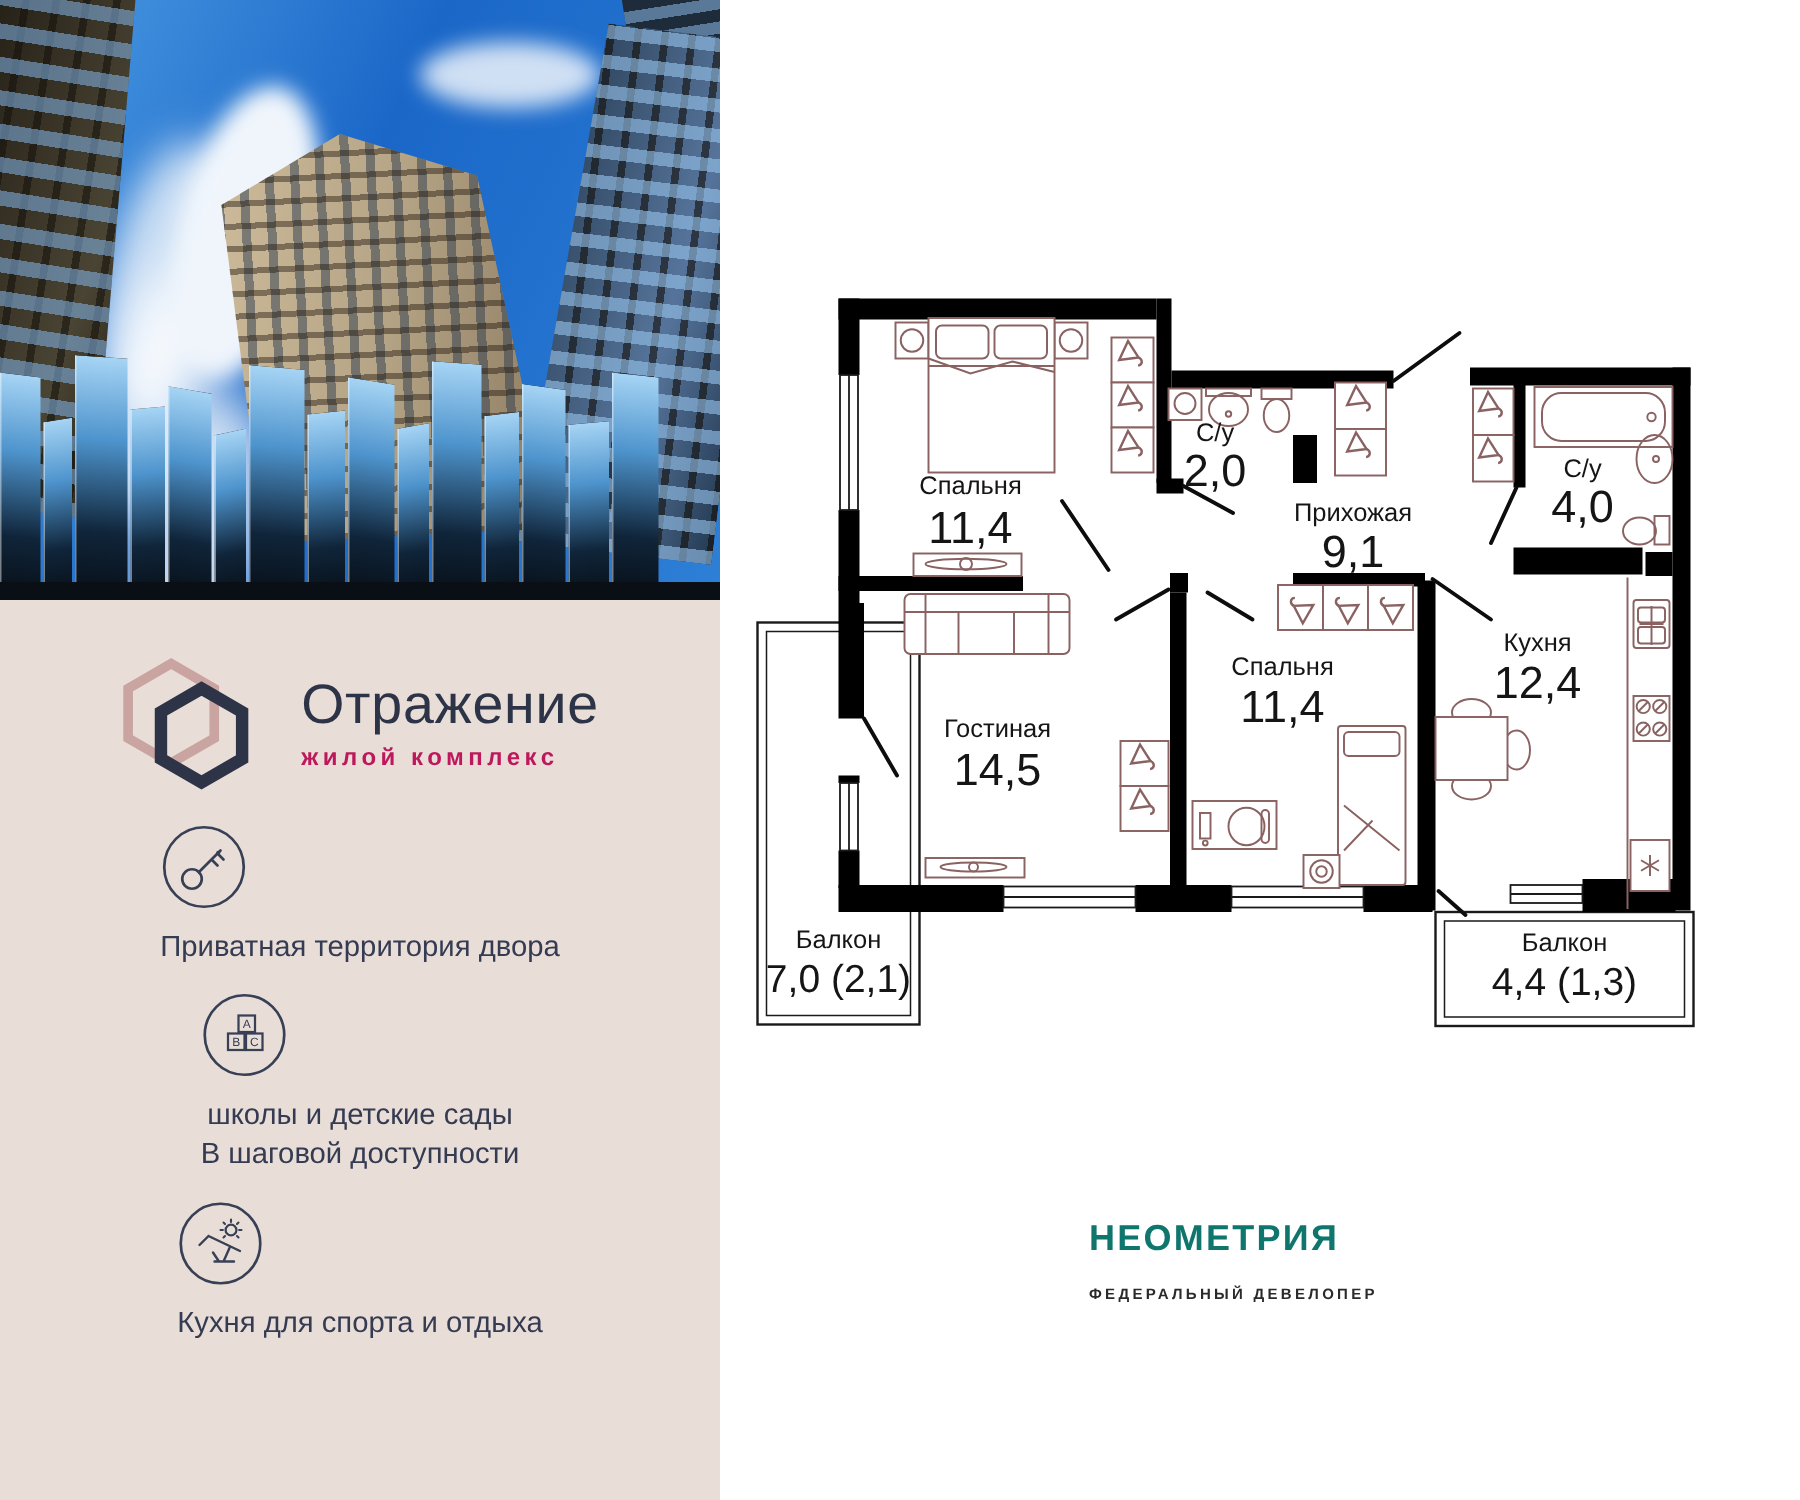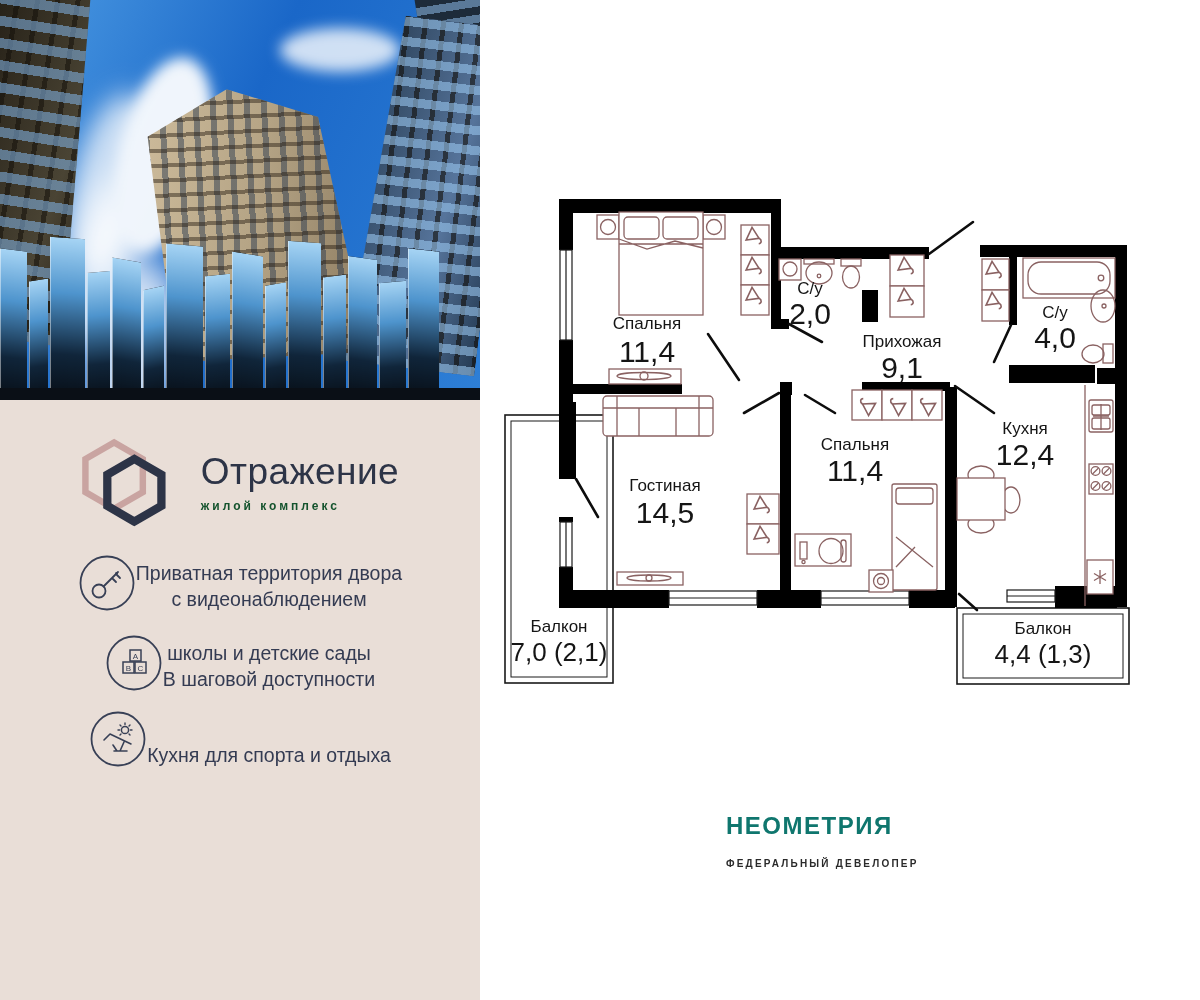--- a/index.html
+++ b/index.html
@@ -39,22 +39,22 @@
   .slat{flex:0 0 auto;margin-right:2px;border-left:1px solid rgba(255,255,255,.45);
         background:linear-gradient(180deg,#a6d4f4 0%,#4e94cd 34%,#10253a 72%,#070e16 100%);}
   .slat.alt{background:linear-gradient(180deg,#d9eefb 0%,#7db4e0 30%,#1b3documentimagine0 30%,#1b3850 68%,#0a141f 100%);}
   .ground{position:absolute;left:0;bottom:0;width:480px;height:12px;background:#0a0f16;}
 
   
   .brand-panel{position:absolute;left:0;top:400px;width:480px;height:600px;background:#e9ded7;
                display:flex;flex-direction:column;align-items:center;color:#333b52;}
   .logo-row{margin-top:33px;display:flex;align-items:center;gap:28px;}
   .brand-text .title{font-size:37px;font-weight:500;color:#2d3447;letter-spacing:.5px;}
-  .brand-text .subtitle{font-size:12px;font-weight:700;letter-spacing:3px;color:#14532d;margin-top:6px;}
-  .feature{display:flex;flex-direction:row;align-items:flex-end;}
+  .brand-text .subtitle{font-size:16px;font-weight:700;letter-spacing:3px;color:#be185d;margin-top:6px;}
+  .feature{display:flex;flex-direction:column;align-items:flex-start;}
   .feature .txt{font-size:19.5px;line-height:26px;text-align:center;color:#343b52;margin-top:11px;}
   .f1{margin-top:18px;} .f2{margin-top:17px;} .f3{margin-top:18px;}
 
   
   .plan{position:absolute;left:497px;top:182px;}
   .plan text{font-family:"Liberation Sans",sans-serif;fill:#151515;}
   .rname{font-size:17px;}
   .rnum{font-size:30px;}
   .rnum.small{font-size:26px;}
 
@@ -110,21 +110,20 @@
 
     <div class="feature f1">
       <svg width="58" height="58" viewBox="-29 -29 58 58">
         <circle cx="0" cy="0" r="26.5" fill="none" stroke="#384056" stroke-width="1.8"></circle>
         <circle cx="-8" cy="8" r="6.5" fill="none" stroke="#384056" stroke-width="1.8"></circle>
         <path d="M-3.5,3.5 L11,-11 M5,-5 L9,-1 M9,-9 L13,-5" fill="none" stroke="#384056" stroke-width="1.8" stroke-linecap="round"></path>
         <circle cx="9.5" cy="-9.5" r="1.4" fill="#384056"></circle>
       </svg>
       <div class="txt">
         <div>Приватная территория двора</div>
-        <div>с видеонаблюдением</div>
       </div>
     </div>
 
     <div class="feature f2">
       <svg width="58" height="58" viewBox="-29 -29 58 58">
         <circle cx="0" cy="0" r="26.5" fill="none" stroke="#384056" stroke-width="1.8"></circle>
         <rect x="-4" y="-13" width="11" height="11" fill="none" stroke="#384056" stroke-width="1.5"></rect>
         <rect x="-11" y="-1" width="11" height="11" fill="none" stroke="#384056" stroke-width="1.5"></rect>
         <rect x="1" y="-1" width="11" height="11" fill="none" stroke="#384056" stroke-width="1.5"></rect>
         <text x="1.5" y="-4.4" font-size="8" fill="#384056" text-anchor="middle">А</text>

